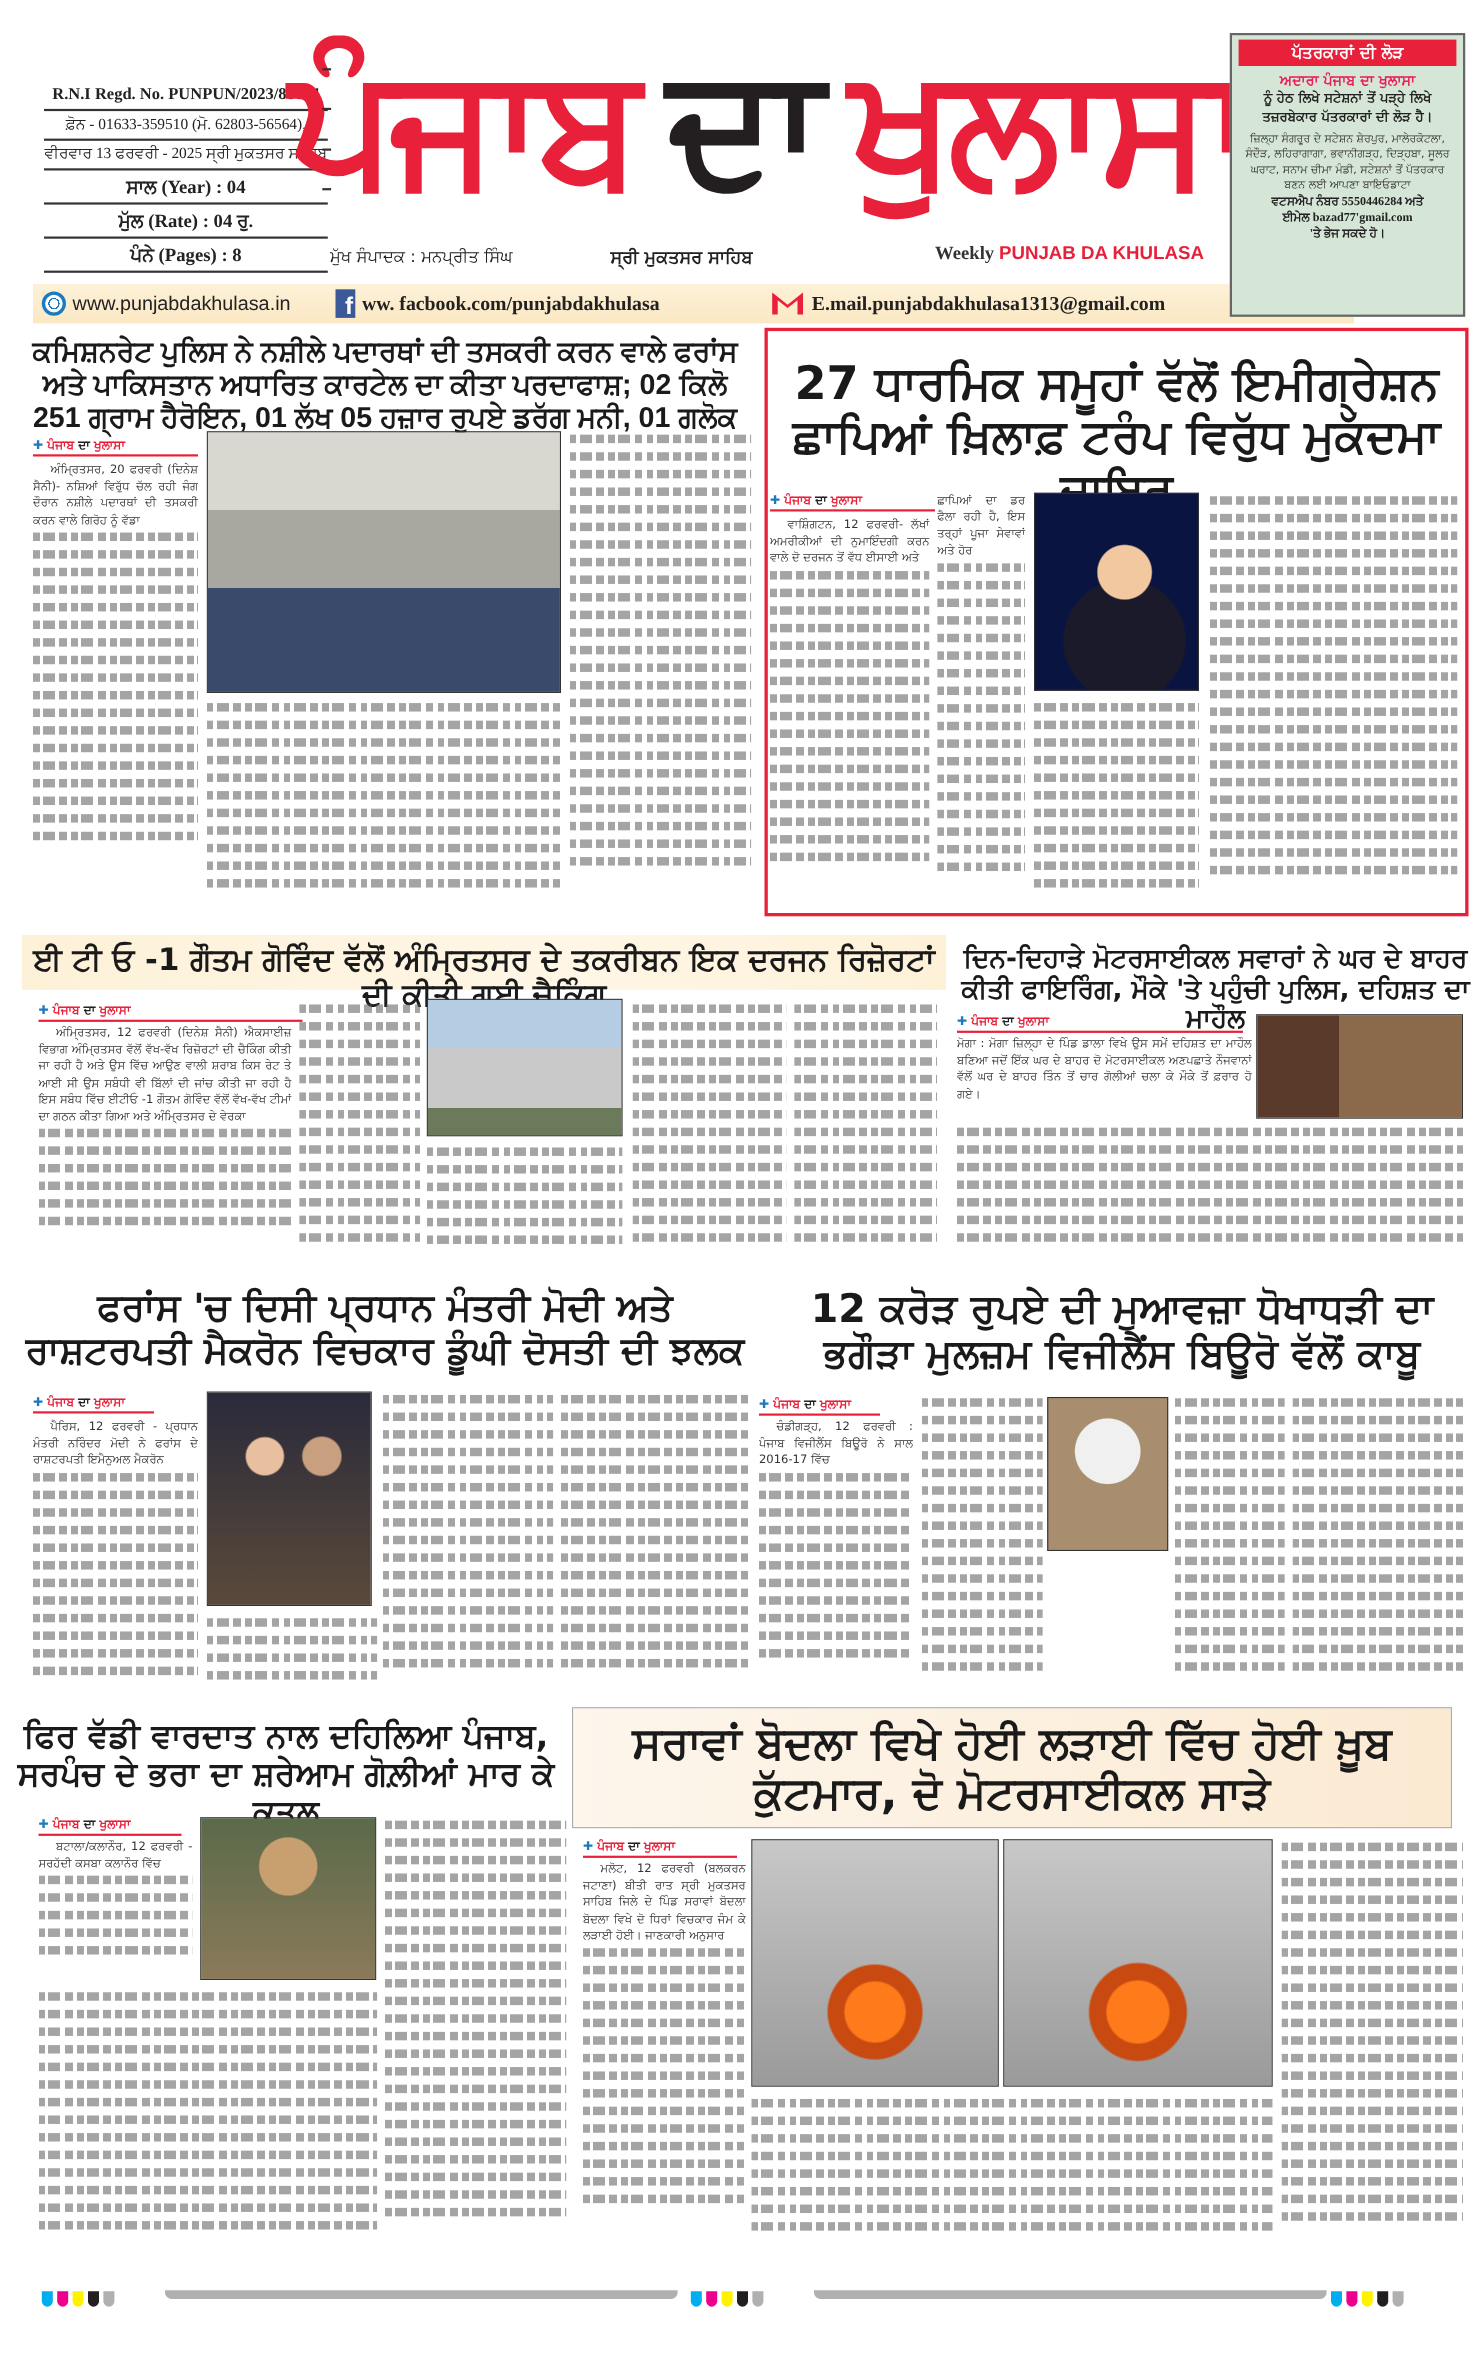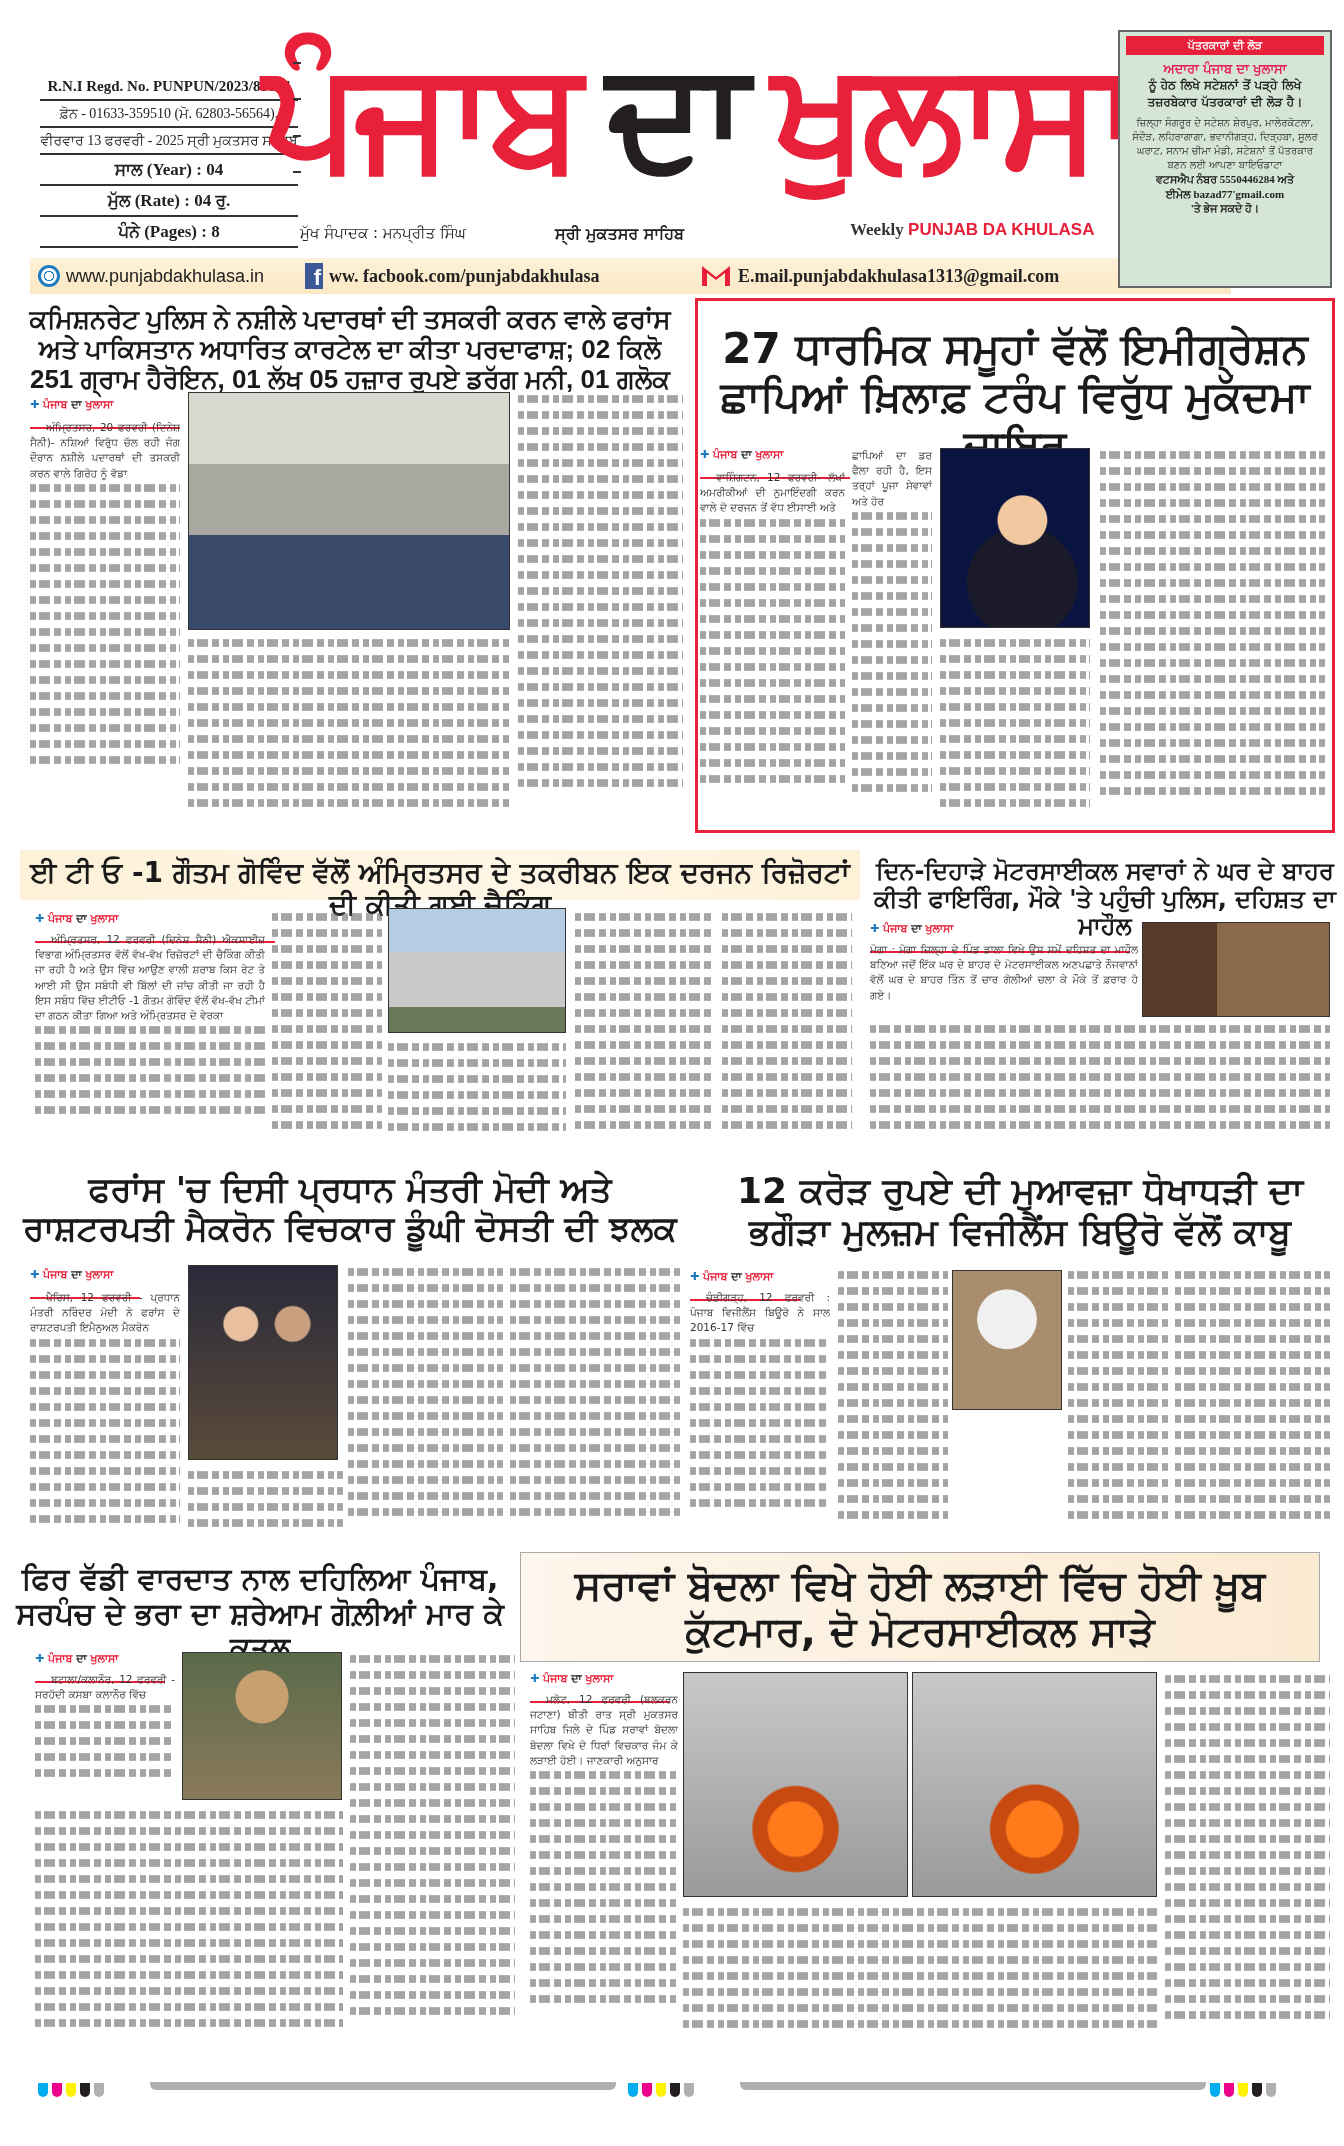--- a/index.html
+++ b/index.html
@@ -25,42 +25,42 @@
   
   .contact-strip { left: 30px; top: 258px; width: 1201px; height: 36px; background: linear-gradient(#fdf1d8, #fbe8c4); display: flex; align-items: center; font-family: "Liberation Serif", serif; font-size: 18px; font-weight: bold; color: #222; }
   .contact-strip .item { display: flex; align-items: center; gap: 6px; position: absolute; }
   .globe { width: 22px; height: 22px; border-radius: 50%; border: 3px solid #1c7bbf; background: radial-gradient(circle, #fff 35%, #1c7bbf 36%, #1c7bbf 45%, #fff 46%); }
   .fb { width: 18px; height: 26px; background: #3b5998; color: #fff; font-family: "Liberation Sans", sans-serif; font-weight: bold; font-size: 22px; display: flex; align-items: flex-end; justify-content: flex-end; padding-right: 2px; line-height: 1; }
   .gm { width: 32px; height: 24px; position: relative; }
   .gm svg { display: block; }
 
   
   .notice { left: 1118px; top: 30px; width: 214px; height: 258px; background: #d6e6d6; border: 2px solid #666; padding: 4px 6px; text-align: center; }
-  .notice .hdr { background: #e8203a; color: #fff; font-weight: bold; font-size: 11px; padding: 3px 0; }
+  .notice .hdr { background: #e8203a; color: #fff; font-weight: bold; font-size: 15px; padding: 3px 0; }
   .notice .org { color: #e8205c; font-weight: bold; font-size: 13px; margin-top: 6px; }
   .notice .msg { font-weight: bold; font-size: 12px; line-height: 1.45; color: #222; }
   .notice .body { font-size: 10px; line-height: 1.4; color: #333; margin-top: 4px; }
   .notice .contact { font-family: "Liberation Serif", serif; font-size: 11px; font-weight: bold; line-height: 1.35; color: #222; }
 
   
   .headline { font-weight: bold; color: #1a1a1a; text-align: center; line-height: 1.15; }
   .h1 { left: 20px; top: 305px; width: 660px; font-size: 26px; font-family: "Liberation Sans Narrow", "Liberation Sans", sans-serif; transform-origin: left; }
   .boxed { left: 695px; top: 298px; width: 640px; height: 535px; border: 3px solid #e8203a; }
   .h2 { left: 710px; top: 325px; width: 610px; font-size: 42px; }
   .band { left: 20px; top: 850px; width: 840px; height: 50px; background: linear-gradient(90deg, #fdf1d8, #fff6e6 60%, #fdf1d8); }
   .h3 { left: 20px; top: 857px; width: 840px; font-size: 28px; }
   .h4 { left: 870px; top: 858px; width: 470px; font-size: 24px; }
   .h5 { left: 10px; top: 1170px; width: 680px; font-size: 34px; }
   .h6 { left: 700px; top: 1170px; width: 640px; font-size: 36px; }
   .h7 { left: 10px; top: 1562px; width: 500px; font-size: 30px; }
   .band2 { left: 520px; top: 1552px; width: 800px; height: 110px; background: linear-gradient(90deg, #fdf6ec, #fbead2); border: 1px solid #aaa; }
   .h8 { left: 525px; top: 1562px; width: 790px; font-size: 40px; }
 
   
-  .byline { font-size: 11px; font-weight: bold; border-bottom: 2px solid #e8203a; padding-bottom: 16px; width: 150px; }
+  .byline { font-size: 11px; font-weight: bold; border-bottom: 2px solid #e8203a; padding-bottom: 2px; width: 150px; }
   .byline .plus { color: #1c7bbf; }
   .byline .r { color: #e8203a; }
   .byline .b { color: #222; }
 
   
   .col { font-size: 10.5px; line-height: 1.45; color: #333; text-align: justify; overflow: hidden; }
   .col .lead { text-indent: 16px; }
   .textline { height: 14px; margin-bottom: 2px; background: repeating-linear-gradient(90deg, #5a5a5a 0 6px, transparent 6px 9px, #5a5a5a 9px 20px, transparent 20px 24px, #5a5a5a 24px 31px, transparent 31px 35px); opacity: .55; transform: scaleY(.55); }
 
   

